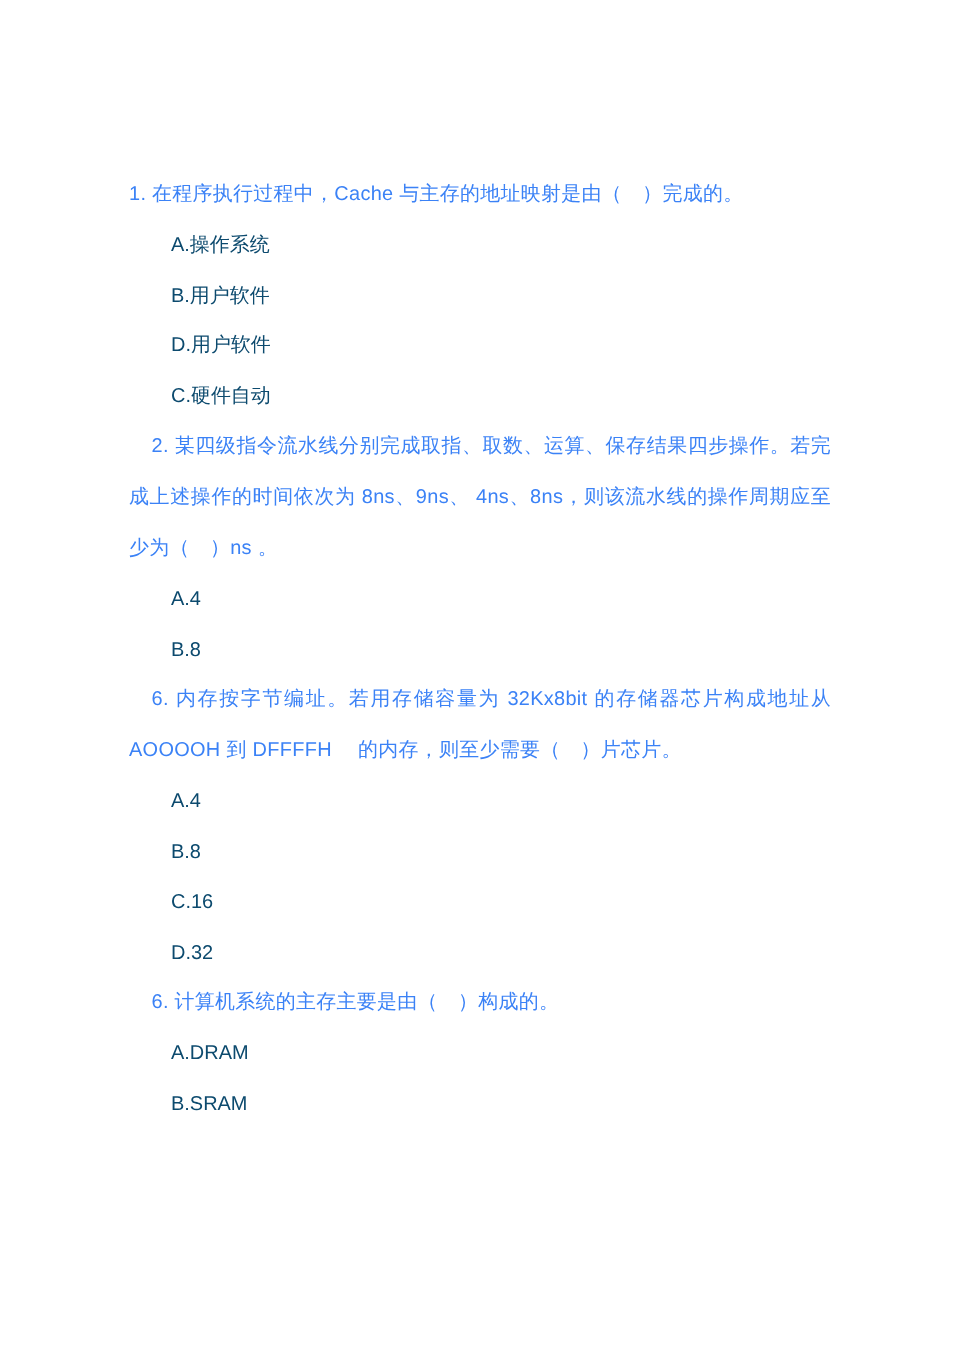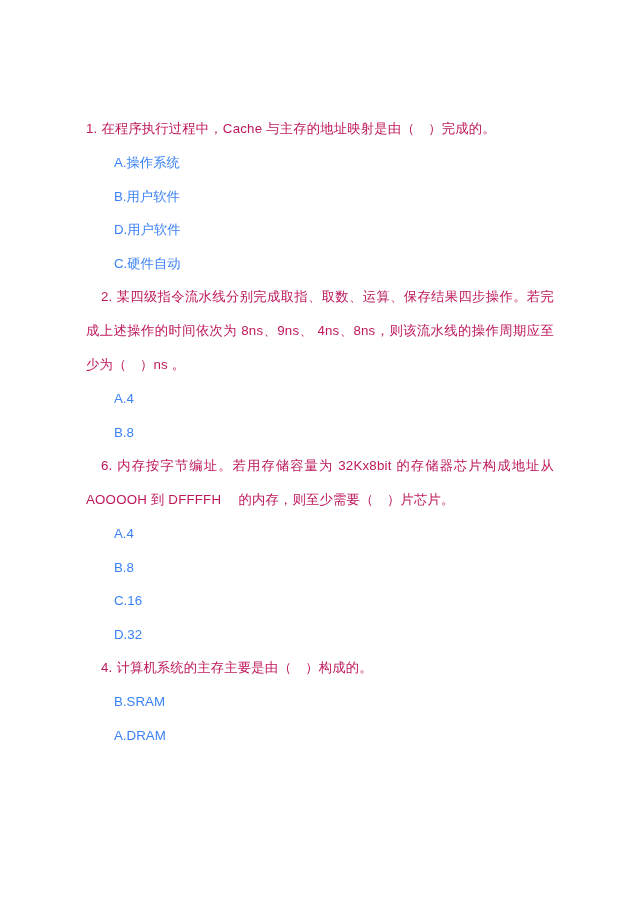--- a/index.html
+++ b/index.html
@@ -28,31 +28,31 @@
   .q {
     margin: 0 0 0 0;
   }
   .q-text {
     font-size: 13.3px;
     line-height: 34px;
     letter-spacing: 0.2px;
     text-align: justify;
     margin: 0;
     text-indent: 0;
-    color: #be185d;
+    color: #3b82f6;
   }
   .q-text.indented {
     text-indent: 15px;
   }
   .opt {
     font-size: 13.3px;
     line-height: 33.5px;
     margin: 0;
     padding-left: 28px;
-    color: #3b82f6;
+    color: #0c4a6e;
     white-space: pre-wrap;
   }
 </style>
 </head>
 <body>
 
 <div class="page">
   <div class="doc-body">
 
     <div class="q">
@@ -71,19 +71,19 @@
 
     <div class="q">
       <p class="q-text indented">6. 内存按字节编址。若用存储容量为 32Kx8bit 的存储器芯片构成地址从 AOOOOH 到 DFFFFH 　的内存，则至少需要（　）片芯片。</p>
       <p class="opt">A.4</p>
       <p class="opt">B.8</p>
       <p class="opt">C.16</p>
       <p class="opt">D.32</p>
     </div>
 
     <div class="q">
-      <p class="q-text indented">4. 计算机系统的主存主要是由（　）构成的。</p>
+      <p class="q-text indented">6. 计算机系统的主存主要是由（　）构成的。</p>
+      <p class="opt">A.DRAM</p>
       <p class="opt">B.SRAM</p>
-      <p class="opt">A.DRAM</p>
     </div>
 
   </div>
 </div>
 
 </body></html>

